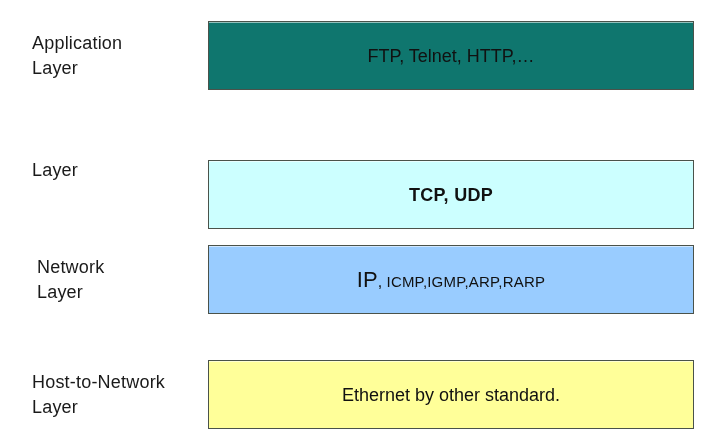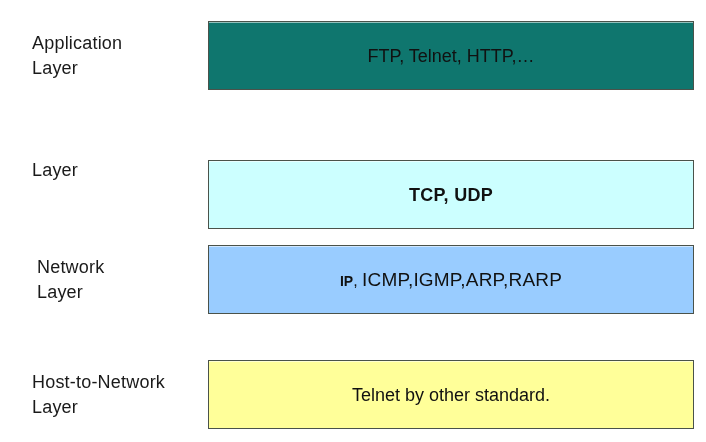--- a/index.html
+++ b/index.html
@@ -62,28 +62,28 @@
     line-height: 26px;
   }
   .box-text.bold {
     font-weight: bold;
     letter-spacing: 0.3px;
   }
   .mixed-line {
     white-space: nowrap;
   }
   .ip-primary {
-    font-weight: bold;
-    font-size: 14px;
+    font-weight: normal;
+    font-size: 22px;
   }
   .ip-separator {
     font-size: 16px;
   }
   .ip-secondary {
-    font-size: 19px;
+    font-size: 15px;
     letter-spacing: 0.2px;
   }
   
   .row-0 { top: 21px; }
   .row-1 { top: 135px; }
   .row-2 { top: 245px; }
   .row-3 { top: 360px; }
 </style>
 </head>
 <body>
@@ -118,17 +118,17 @@
       <span class="mixed-line"><span class="ip-primary">IP</span><span class="ip-separator">, </span><span class="ip-secondary">ICMP,IGMP,ARP,RARP</span></span>
     </div>
   </div>
 
   <div class="layer-row row-3">
     <div class="layer-label">
       <span class="line">Host-to-Network</span>
       <span class="line">Layer</span>
     </div>
     <div class="layer-box" style="background-color: rgb(255, 255, 153);">
-      <span class="box-text">Telnet by other standard.</span>
+      <span class="box-text">Ethernet by other standard.</span>
     </div>
   </div>
 
 </div>
 
 </body></html>

